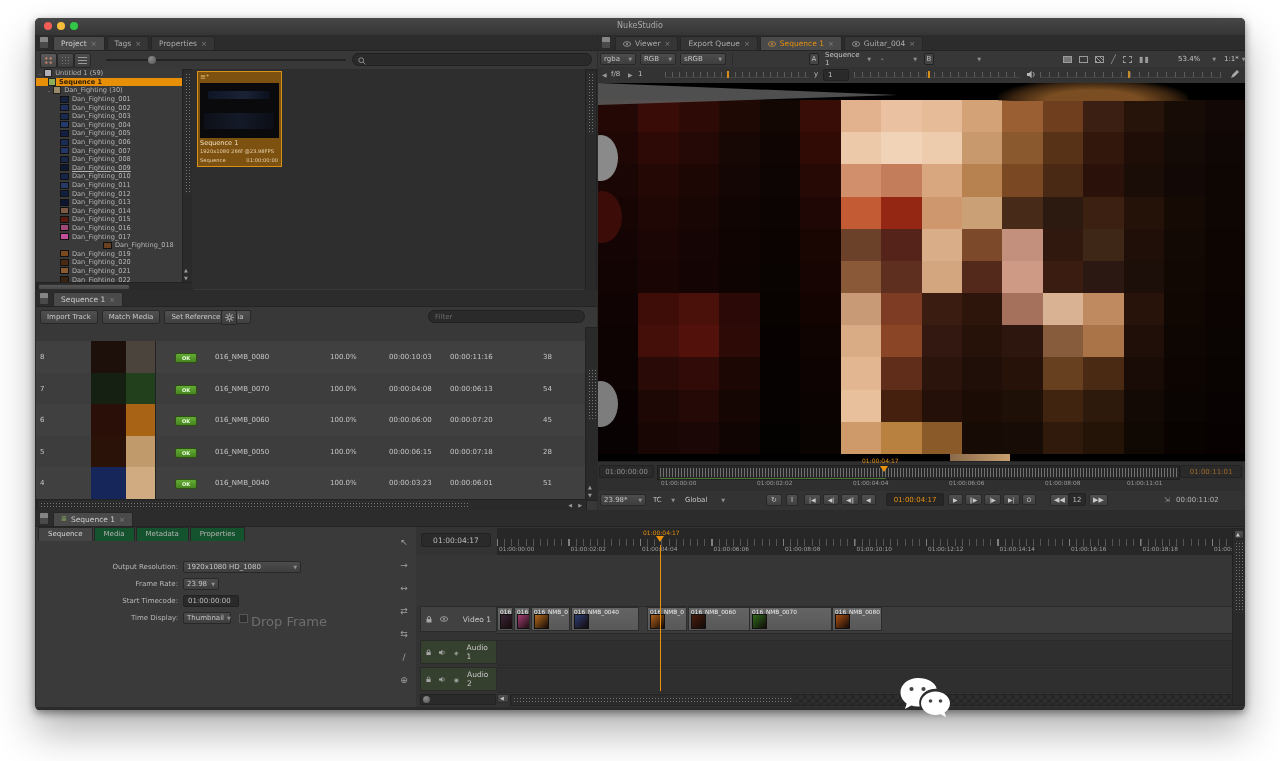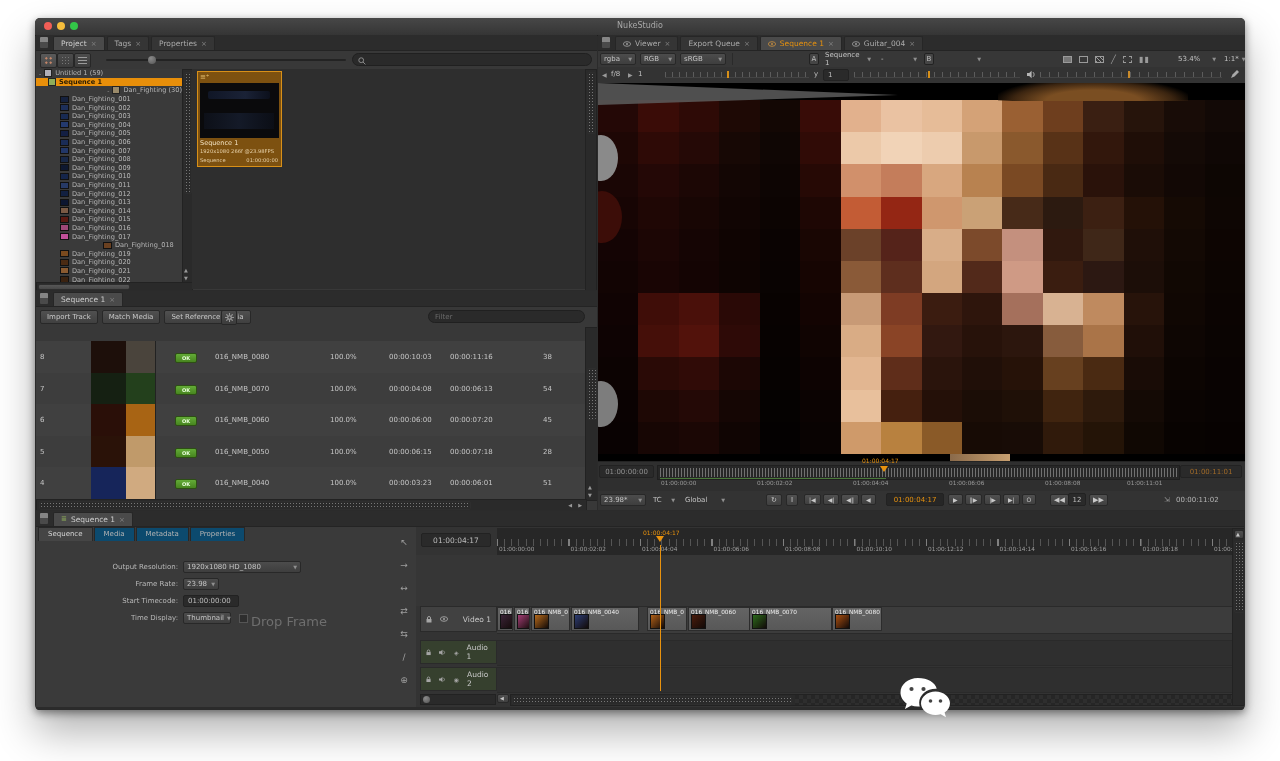--- a/index.html
+++ b/index.html
@@ -54,21 +54,21 @@
   .phlabel{font-size:6px;color:#e8920e;white-space:nowrap;}
   .tool{width:16px;height:14px;color:#9f9f9f;font-size:9px;text-align:center;line-height:14px;}
   .trackhead{box-sizing:border-box;border:1px solid #2a2a2a;display:flex;align-items:center;gap:8px;
       padding:0 5px;font-size:7.5px;color:#c9c9c9;}
   .lane{background:#3c3c3c;border-top:1px solid #2a2a2a;border-bottom:1px solid #2a2a2a;}
   .clip{position:absolute;background:linear-gradient(#646464,#585858);border:1px solid #2c2c2c;
       box-sizing:border-box;overflow:hidden;}
   .clip .lbl{font-size:5.8px;color:#efefef;white-space:nowrap;margin:1px 0 0 2px;}
   .clip .cthumb{position:absolute;left:2px;bottom:1px;width:13px;height:13px;border:0.5px solid #111;}
   .field-label{font-size:7px;color:#b9b9b9;text-align:right;white-space:nowrap;}
-  .subtab{height:13px;line-height:13px;padding:0 9px;font-size:7px;color:#b3b3b3;background:#0c4a6e;
+  .subtab{height:13px;line-height:13px;padding:0 9px;font-size:7px;color:#b3b3b3;background:#14532d;
       border:1px solid #272727;border-bottom:none;margin-right:1px;}
   .subtab.active{background:#454545;color:#d6d6d6;}
   .viewbtn{width:15px;height:13px;border:1px solid #272727;border-radius:2px;
       background:linear-gradient(#4c4c4c,#3c3c3c);display:flex;align-items:center;justify-content:center;}
   .icon-sq{width:9px;height:7px;border:1px solid #9a9a9a;box-sizing:border-box;}
   .wm-text{font-size:30px;color:#fff;white-space:nowrap;text-shadow:0 1px 2px rgba(0,0,0,.25);}
   svg{display:block;}
 </style>
 </head>
 <body>
@@ -125,21 +125,21 @@
     <div class="r" style="left:0;top:34px;width:146px;height:213px;background:#3a3a3a;overflow:hidden;" id="tree">
         <div class="treerow" style="padding-left: 3px;">
           <div style="font-size: 6px; color: rgb(154, 154, 154); margin-right: 3px;">-</div>
           <div style="width: 6px; height: 6px; background: rgb(176, 176, 184); margin-right: 3px; border: 0.5px solid rgb(34, 34, 34);"></div>
           <div>Untitled 1 (59)</div>
         </div>
         <div class="treerow sel" style="padding-left: 12px;">
           <div style="width: 6px; height: 6px; background: rgb(143, 174, 90); margin-right: 3px; border: 0.5px solid rgb(34, 34, 34);"></div>
           <div>Sequence 1</div>
         </div>
-        <div class="treerow" style="padding-left: 12px; justify-content: flex-end;">
+        <div class="treerow" style="padding-left: 12px;">
           <div style="font-size: 6px; color: rgb(154, 154, 154); margin-right: 3px;">-</div>
           <div style="width: 6px; height: 6px; background: rgb(154, 138, 106); margin-right: 3px; border: 0.5px solid rgb(34, 34, 34);"></div>
           <div>Dan_Fighting (30)</div>
         </div>
         <div class="treerow" style="padding-left: 24px;">
           <div class="thumb" style="background: rgb(22, 34, 63);"></div>
           <div>Dan_Fighting_001</div>
         </div>
         <div class="treerow" style="padding-left: 24px;">
           <div class="thumb" style="background: rgb(29, 47, 90);"></div>
@@ -162,21 +162,21 @@
           <div>Dan_Fighting_006</div>
         </div>
         <div class="treerow" style="padding-left: 24px;">
           <div class="thumb" style="background: rgb(34, 55, 104);"></div>
           <div>Dan_Fighting_007</div>
         </div>
         <div class="treerow" style="padding-left: 24px;">
           <div class="thumb" style="background: rgb(24, 40, 72);"></div>
           <div>Dan_Fighting_008</div>
         </div>
-        <div class="treerow" style="padding-left: 24px;">
+        <div class="treerow" style="padding-left: 24px; text-decoration: underline;">
           <div class="thumb" style="background: rgb(14, 24, 48);"></div>
           <div>Dan_Fighting_009</div>
         </div>
         <div class="treerow" style="padding-left: 24px;">
           <div class="thumb" style="background: rgb(21, 37, 74);"></div>
           <div>Dan_Fighting_010</div>
         </div>
         <div class="treerow" style="padding-left: 24px;">
           <div class="thumb" style="background: rgb(39, 58, 102);"></div>
           <div>Dan_Fighting_011</div>

